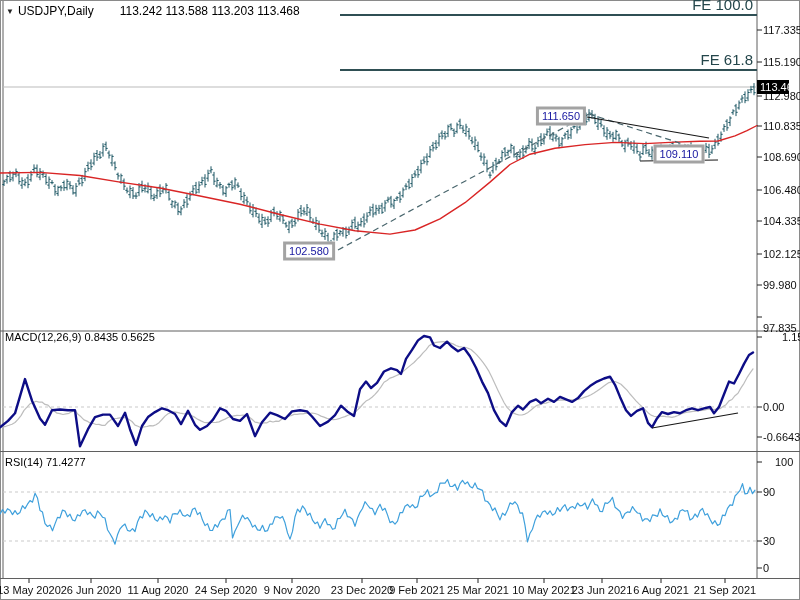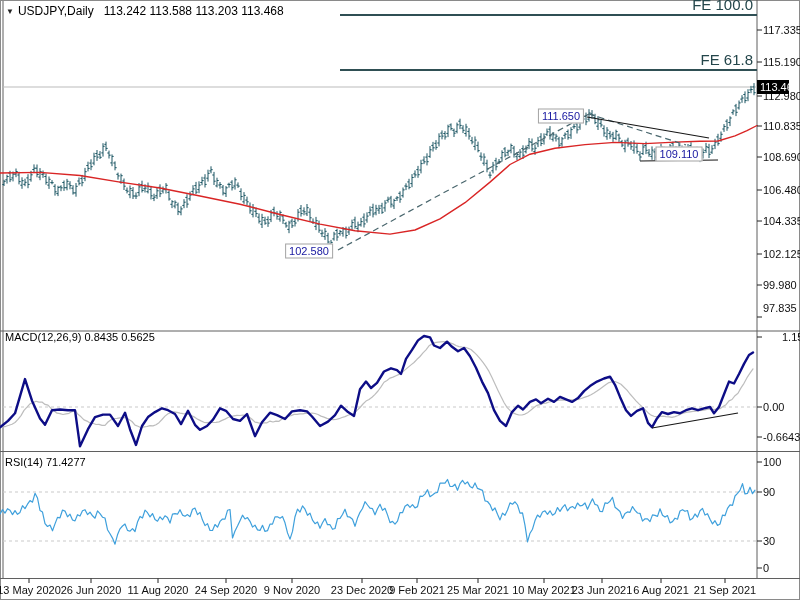--- a/index.html
+++ b/index.html
@@ -1,33 +1,33 @@
 <!DOCTYPE html>
 <html><head>
 <meta charset="utf-8">
 <style>
   html,body{margin:0;padding:0;background:#fff;}
   .win{position:relative;width:800px;height:600px;background:#fff;overflow:hidden;
        font-family:"Liberation Sans",sans-serif;}
   #c{position:absolute;left:0;top:0;}
   .titlebar{position:absolute;left:6px;top:4px;font-size:12px;color:#000;white-space:nowrap;}
   .titlebar .tri{font-size:8px;color:#222;margin-right:4px;vertical-align:1px;cursor:pointer;}
-  .titlebar .sym{margin-right:10px;}
+  .titlebar .sym{margin-right:26px;}
   .wm{position:absolute;left:607px;top:245px;transform:translate(-50%,-50%);
       font-size:22px;color:#c9c9ce;letter-spacing:.5px;white-space:nowrap;}
   .plabel{position:absolute;left:5px;font-size:11px;color:#000;white-space:nowrap;}
   .macdl{top:331px;}
   .rsil{top:456px;}
   .pricebox{position:absolute;left:757px;top:80px;width:32px;height:14px;box-sizing:border-box;
       background:#000;color:#fff;font-size:11px;line-height:14px;padding-left:3px;z-index:6;}
   .axlab{position:absolute;left:763px;transform:translateY(-50%);font-size:11px;color:#101010;
       white-space:nowrap;z-index:3;}
   .datelab{position:absolute;top:584px;transform:translateX(-50%);font-size:11px;color:#101010;
       white-space:nowrap;}
-  .bluebox{position:absolute;transform:translate(-50%,-50%);border:1px solid #a3a3a3;
+  .bluebox{position:absolute;transform:translate(-50%,-50%);border:3px solid #a3a3a3;
       background:#fff;color:#1717a0;font-size:11px;line-height:13px;padding:0 3px;z-index:5;
       white-space:nowrap;cursor:move;}
   .felabel{position:absolute;transform:translate(-100%,-100%);font-size:15px;color:#24464b;
       white-space:nowrap;z-index:4;}
 </style>
 </head>
 <body>
 
 <div class="win">
   <svg id="c" width="800" height="600">
@@ -93,25 +93,25 @@
   <div id="labels">
       <div class="axlab" style="top: 30px;">117.335</div>
       <div class="axlab" style="top: 62px;">115.190</div>
       <div class="axlab" style="top: 96px;">112.980</div>
       <div class="axlab" style="top: 126px;">110.835</div>
       <div class="axlab" style="top: 157px;">108.690</div>
       <div class="axlab" style="top: 190px;">106.480</div>
       <div class="axlab" style="top: 221px;">104.335</div>
       <div class="axlab" style="top: 254px;">102.125</div>
       <div class="axlab" style="top: 285px;">99.980</div>
-      <div class="axlab" style="top: 308px;">97.835</div>
+      <div class="axlab" style="top: 328px;">97.835</div>
       <div class="axlab" style="top: 337px; margin-left: 19px;">1.1539</div>
       <div class="axlab" style="top: 407px;">0.00</div>
       <div class="axlab" style="top: 437px;">-0.6643</div>
-      <div class="axlab" style="top: 462px;">100</div>
+      <div class="axlab" style="top: 462px; margin-left: 12px;">100</div>
       <div class="axlab" style="top: 492px;">90</div>
       <div class="axlab" style="top: 541px;">30</div>
       <div class="axlab" style="top: 568px;">0</div>
       <div class="datelab" style="left: 29px;">13 May 2020</div>
       <div class="datelab" style="left: 91px;">26 Jun 2020</div>
       <div class="datelab" style="left: 158px;">11 Aug 2020</div>
       <div class="datelab" style="left: 226px;">24 Sep 2020</div>
       <div class="datelab" style="left: 292px;">9 Nov 2020</div>
       <div class="datelab" style="left: 362px;">23 Dec 2020</div>
       <div class="datelab" style="left: 417px;">9 Feb 2021</div>

